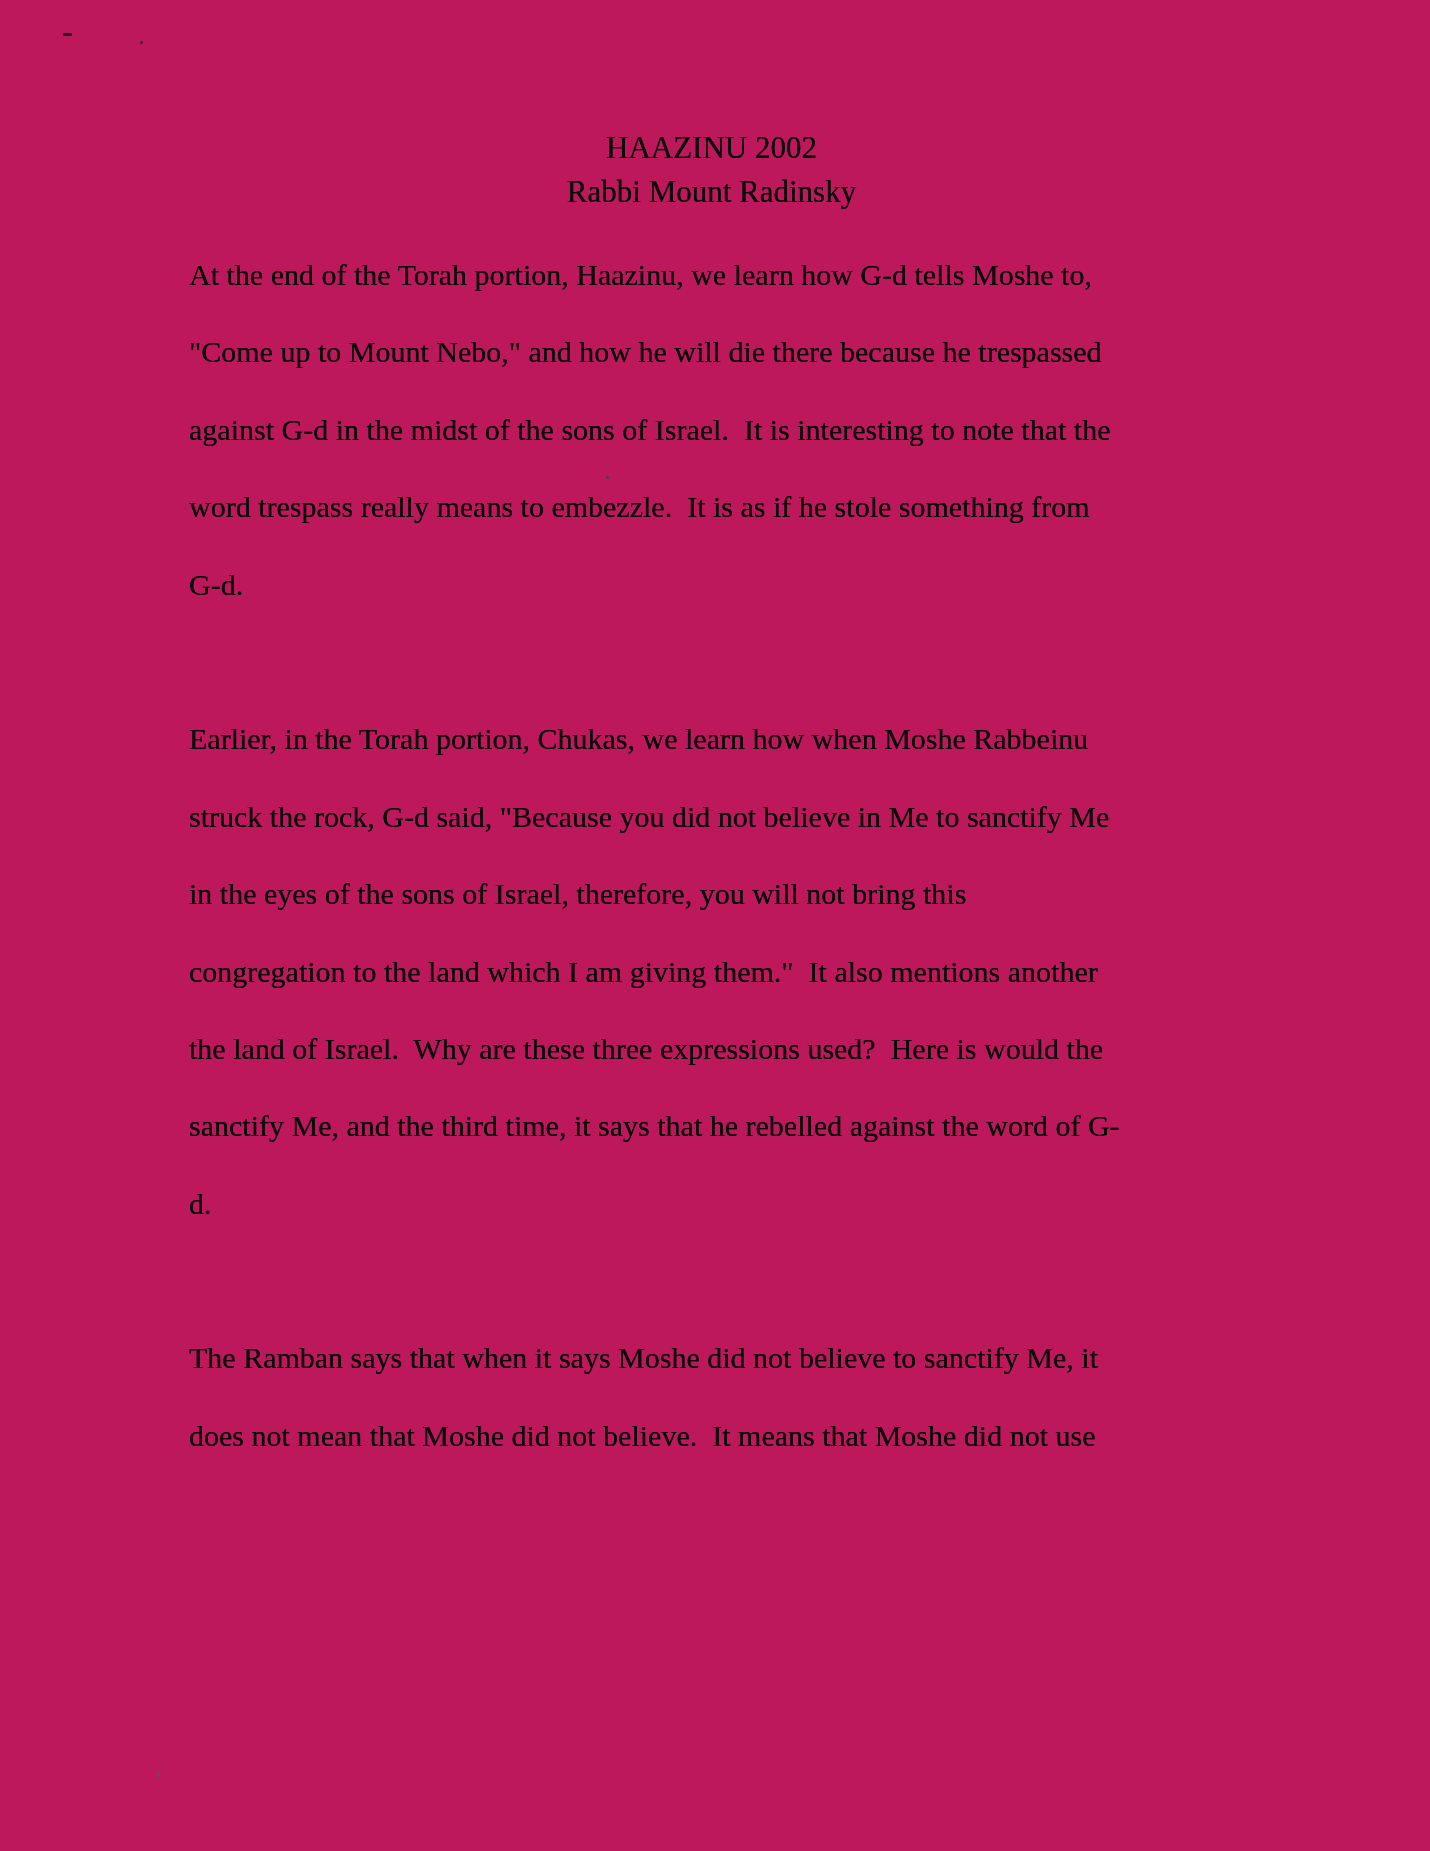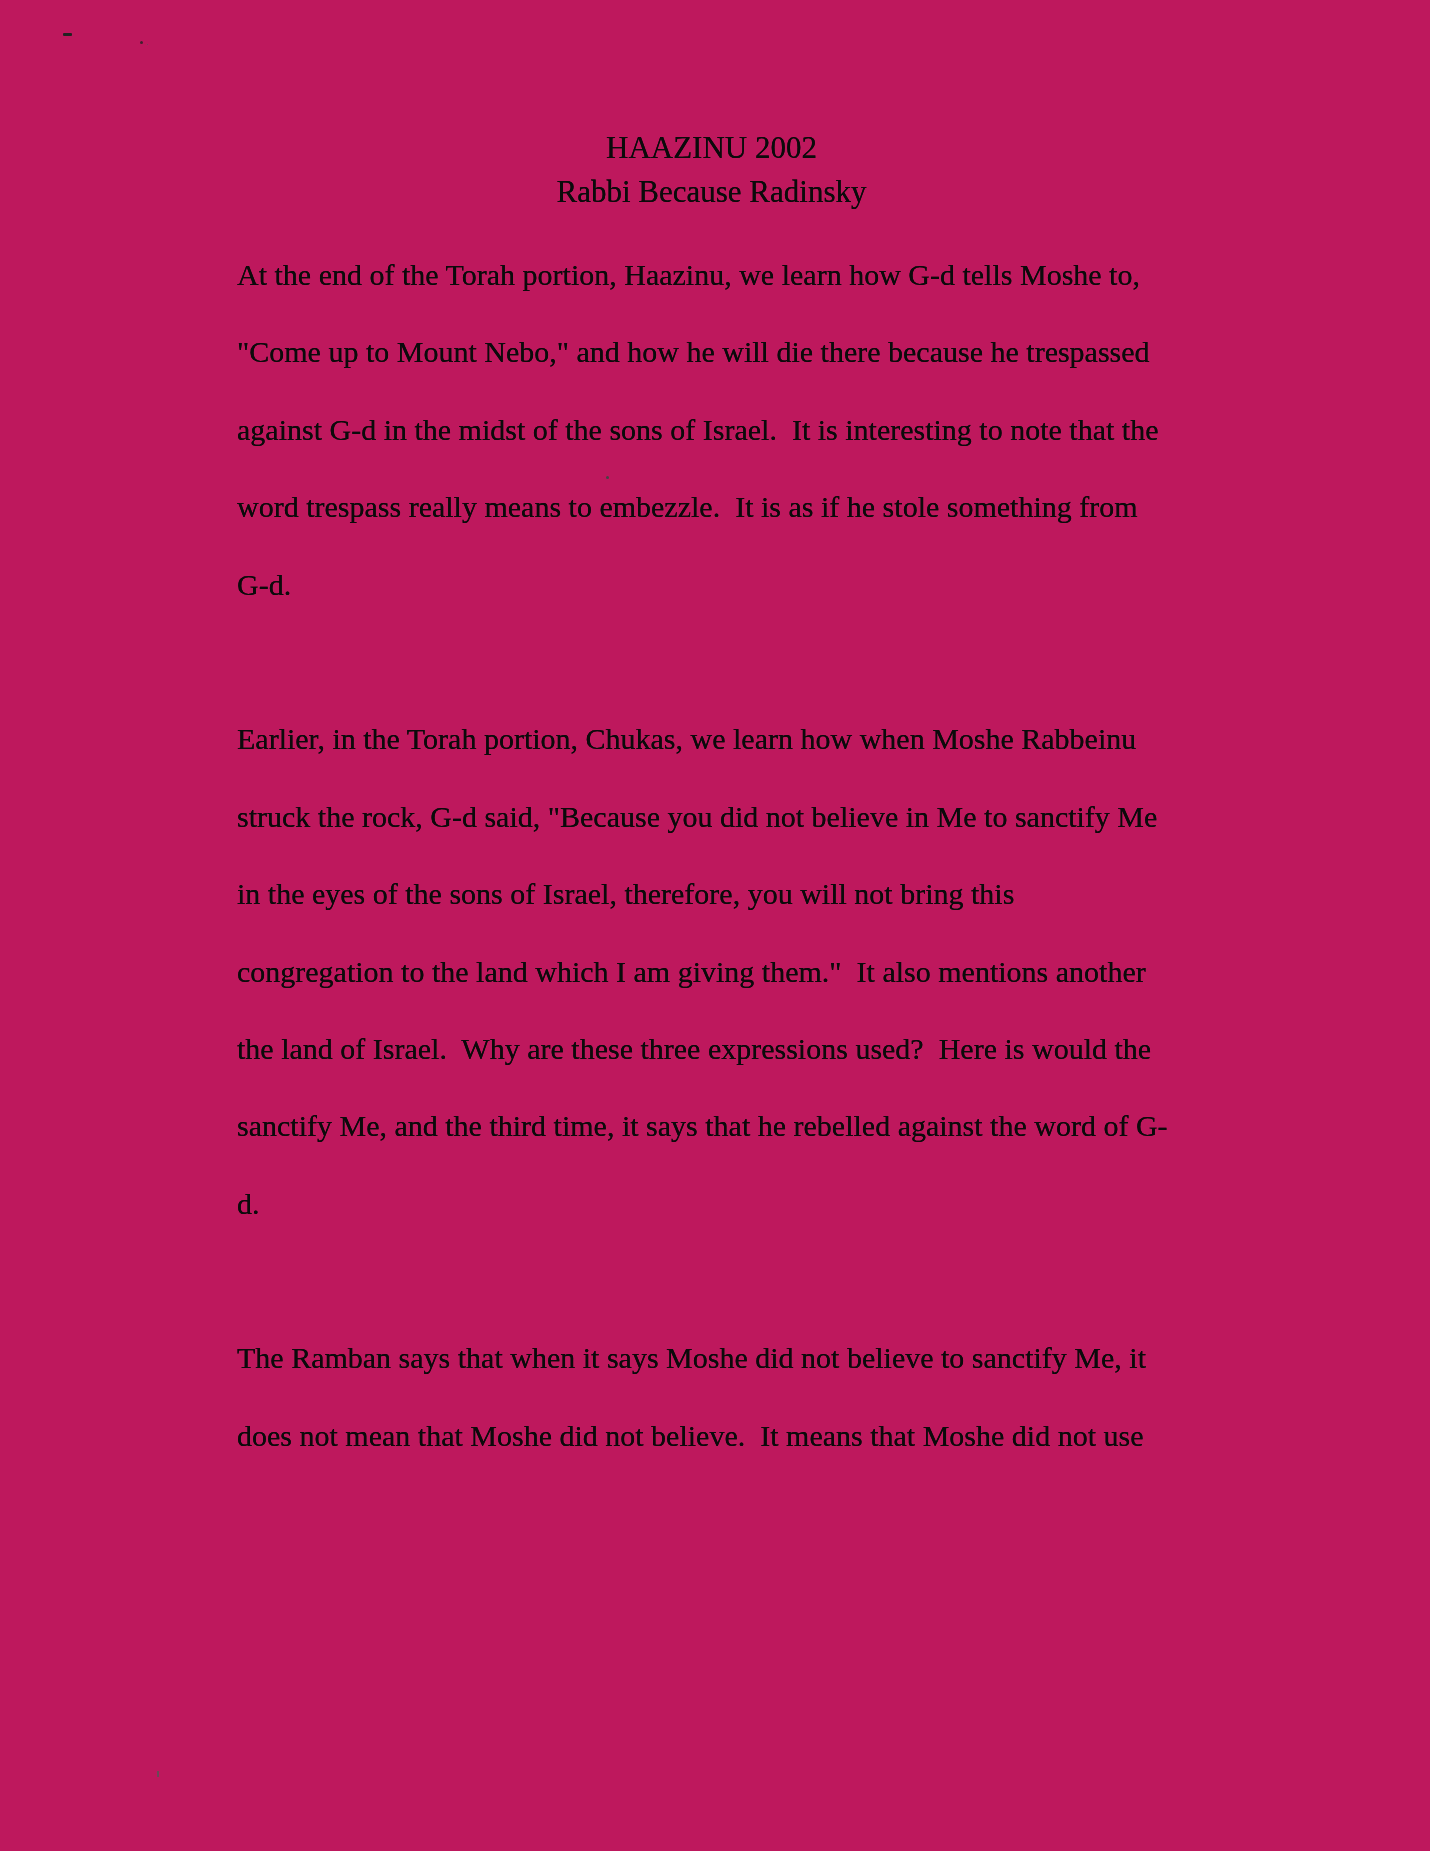--- a/index.html
+++ b/index.html
@@ -23,21 +23,20 @@
     width: 1045px;
   }
   .heading {
     text-align: center;
     font-size: 31px;
     line-height: 44px;
     text-shadow: 0 0 0.6px currentColor;
   }
   .doc-body {
     margin-top: 22px;
-    margin-left: 48px;
   }
   .line {
     height: 77.4px;
     line-height: 77.4px;
     font-size: 30px;
     white-space: pre;
     text-shadow: 0 0 0.5px currentColor;
   }
   .para-gap {
     height: 77.4px;
@@ -56,21 +55,21 @@
 <body>
 
 <div class="page">
   <span class="speck speck-dash"></span>
   <span class="speck speck-quote"></span>
   <span class="speck speck-dot"></span>
   <span class="speck speck-bottom"></span>
 
   <div class="doc">
     <div class="heading">HAAZINU 2002</div>
-    <div class="heading">Rabbi Because Radinsky</div>
+    <div class="heading">Rabbi Mount Radinsky</div>
     <div class="doc-body">
         <div class="line">At the end of the Torah portion, Haazinu, we learn how G-d tells Moshe to,</div>
         <div class="line">"Come up to Mount Nebo," and how he will die there because he trespassed</div>
         <div class="line">against G-d in the midst of the sons of Israel.  It is interesting to note that the</div>
         <div class="line">word trespass really means to embezzle.  It is as if he stole something from</div>
         <div class="line">G-d.</div>
         <div class="para-gap"></div>
         <div class="line">Earlier, in the Torah portion, Chukas, we learn how when Moshe Rabbeinu</div>
         <div class="line">struck the rock, G-d said, "Because you did not believe in Me to sanctify Me</div>
         <div class="line">in the eyes of the sons of Israel, therefore, you will not bring this</div>

